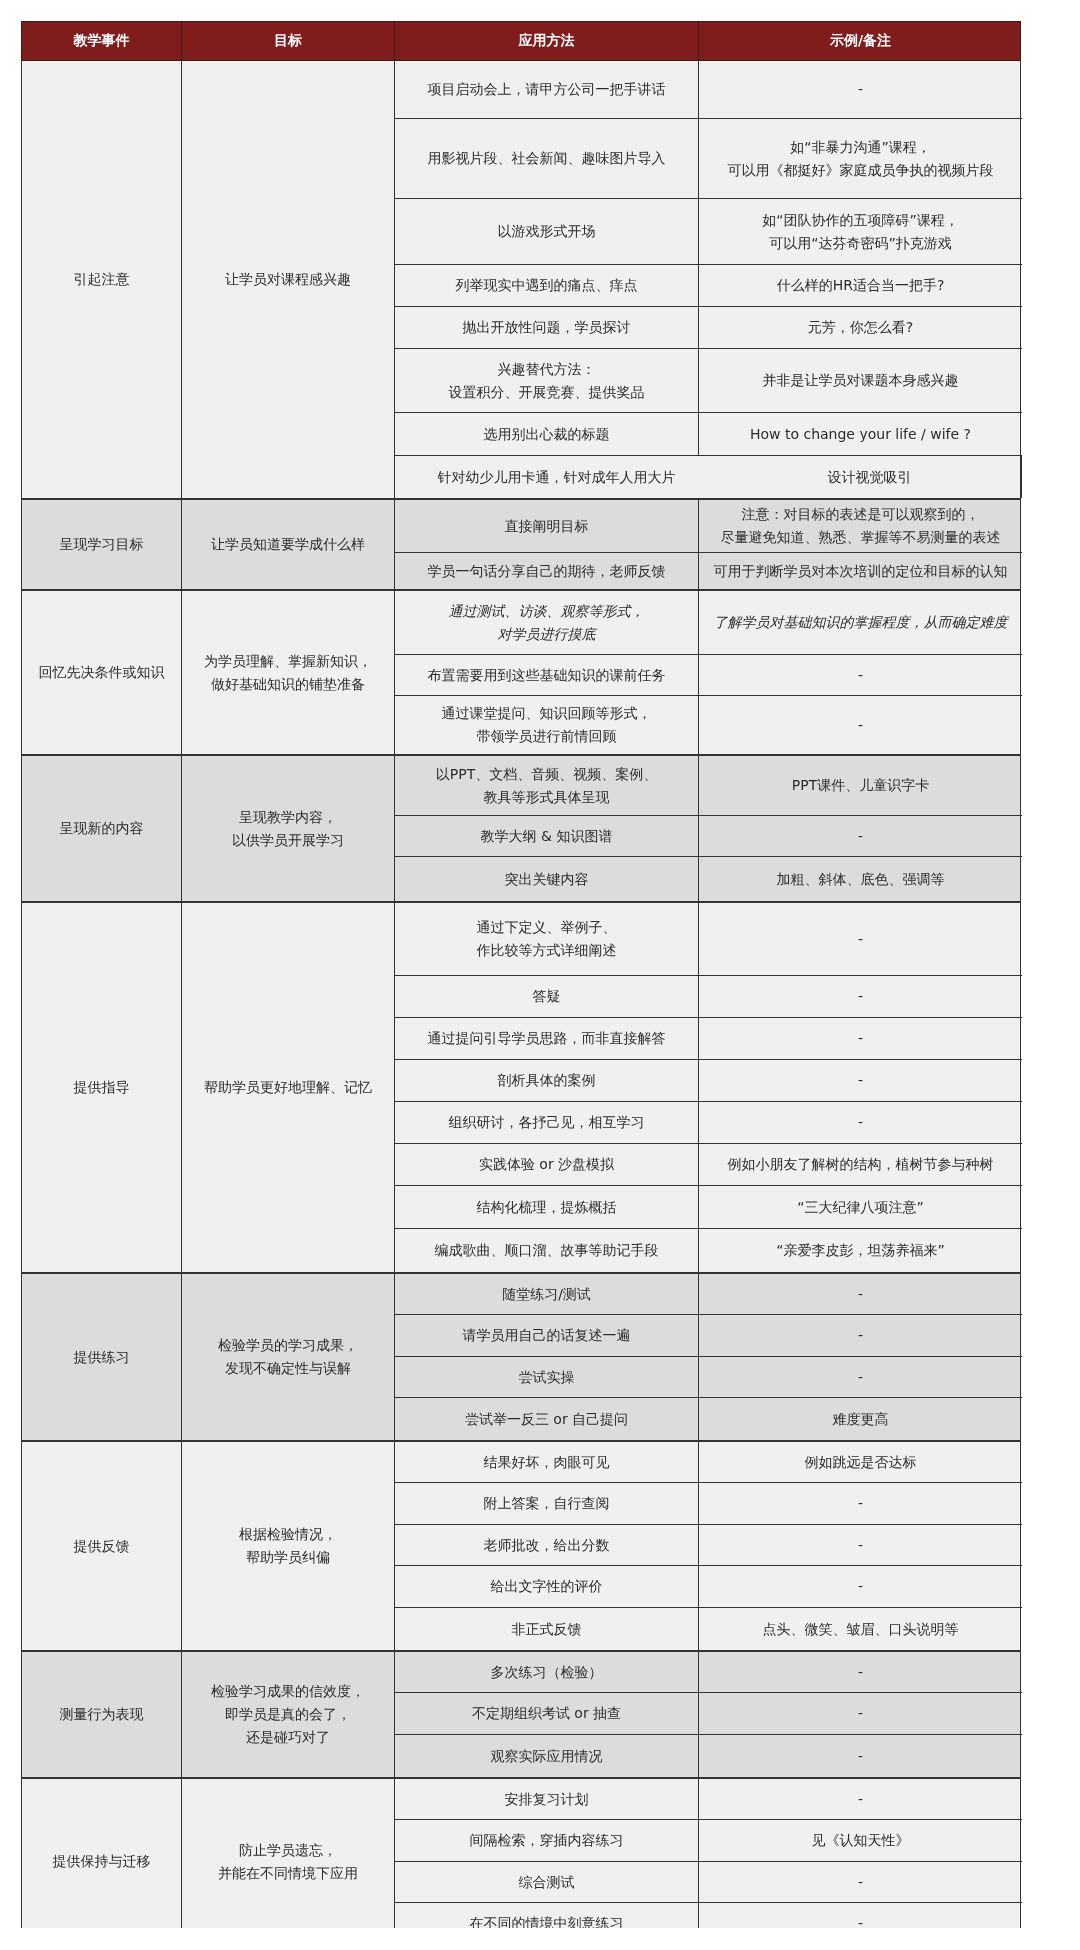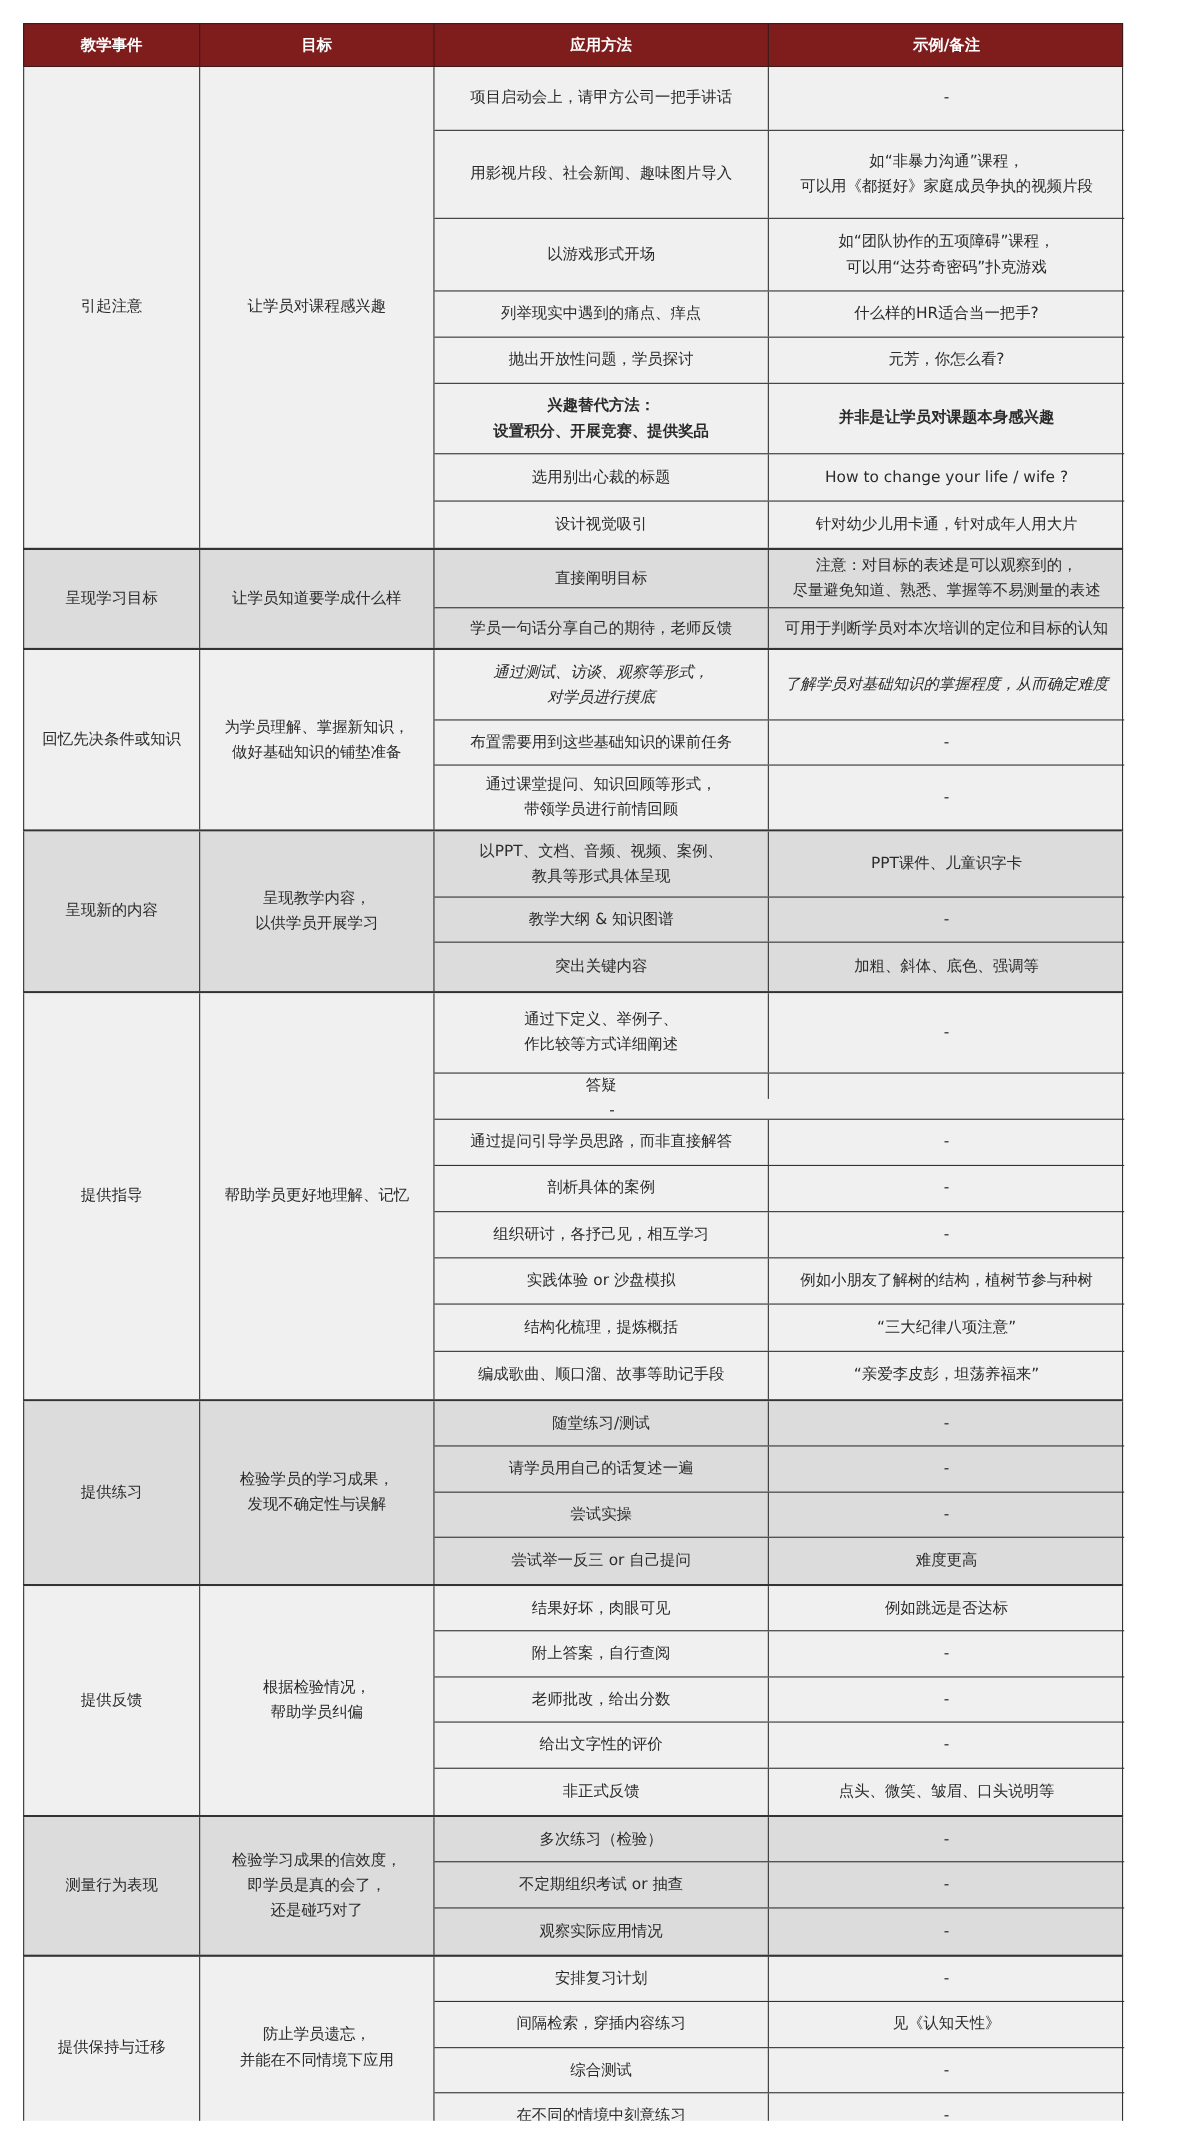--- a/index.html
+++ b/index.html
@@ -55,32 +55,32 @@
 可以用“达芬奇密码”扑克游戏</div>
           </div>
           <div class="row" style="height: 42px;">
             <div class="r-cell m">列举现实中遇到的痛点、痒点</div>
             <div class="r-cell e">什么样的HR适合当一把手?</div>
           </div>
           <div class="row" style="height: 42px;">
             <div class="r-cell m">抛出开放性问题，学员探讨</div>
             <div class="r-cell e">元芳，你怎么看?</div>
           </div>
-          <div class="row" style="height: 64px; font-weight: bold;">
+          <div class="row" style="height: 64px;">
             <div class="r-cell m">兴趣替代方法：
 设置积分、开展竞赛、提供奖品</div>
             <div class="r-cell e">并非是让学员对课题本身感兴趣</div>
           </div>
           <div class="row" style="height: 43px;">
             <div class="r-cell m">选用别出心裁的标题</div>
             <div class="r-cell e">How to change your life / wife ?</div>
           </div>
           <div class="row" style="height: 42px;">
+            <div class="r-cell e">针对幼少儿用卡通，针对成年人用大片</div>
             <div class="r-cell m">设计视觉吸引</div>
-            <div class="r-cell e">针对幼少儿用卡通，针对成年人用大片</div>
           </div>
         </div>
       </div>
       <div class="group dark">
         <div class="g-cell c1">呈现学习目标</div>
         <div class="g-cell c2">让学员知道要学成什么样</div>
         <div class="rows">
           <div class="row" style="height: 53px;">
             <div class="r-cell m">直接阐明目标</div>
             <div class="r-cell e">注意：对目标的表述是可以观察到的，
@@ -135,21 +135,21 @@
       </div>
       <div class="group light">
         <div class="g-cell c1">提供指导</div>
         <div class="g-cell c2">帮助学员更好地理解、记忆</div>
         <div class="rows">
           <div class="row" style="height: 73px;">
             <div class="r-cell m">通过下定义、举例子、
 作比较等方式详细阐述</div>
             <div class="r-cell e">-</div>
           </div>
-          <div class="row" style="height: 42px; flex-direction: column;">
+          <div class="row" style="height: 42px;">
             <div class="r-cell m">答疑</div>
             <div class="r-cell e">-</div>
           </div>
           <div class="row" style="height: 42px;">
             <div class="r-cell m">通过提问引导学员思路，而非直接解答</div>
             <div class="r-cell e">-</div>
           </div>
           <div class="row" style="height: 42px;">
             <div class="r-cell m">剖析具体的案例</div>
             <div class="r-cell e">-</div>

